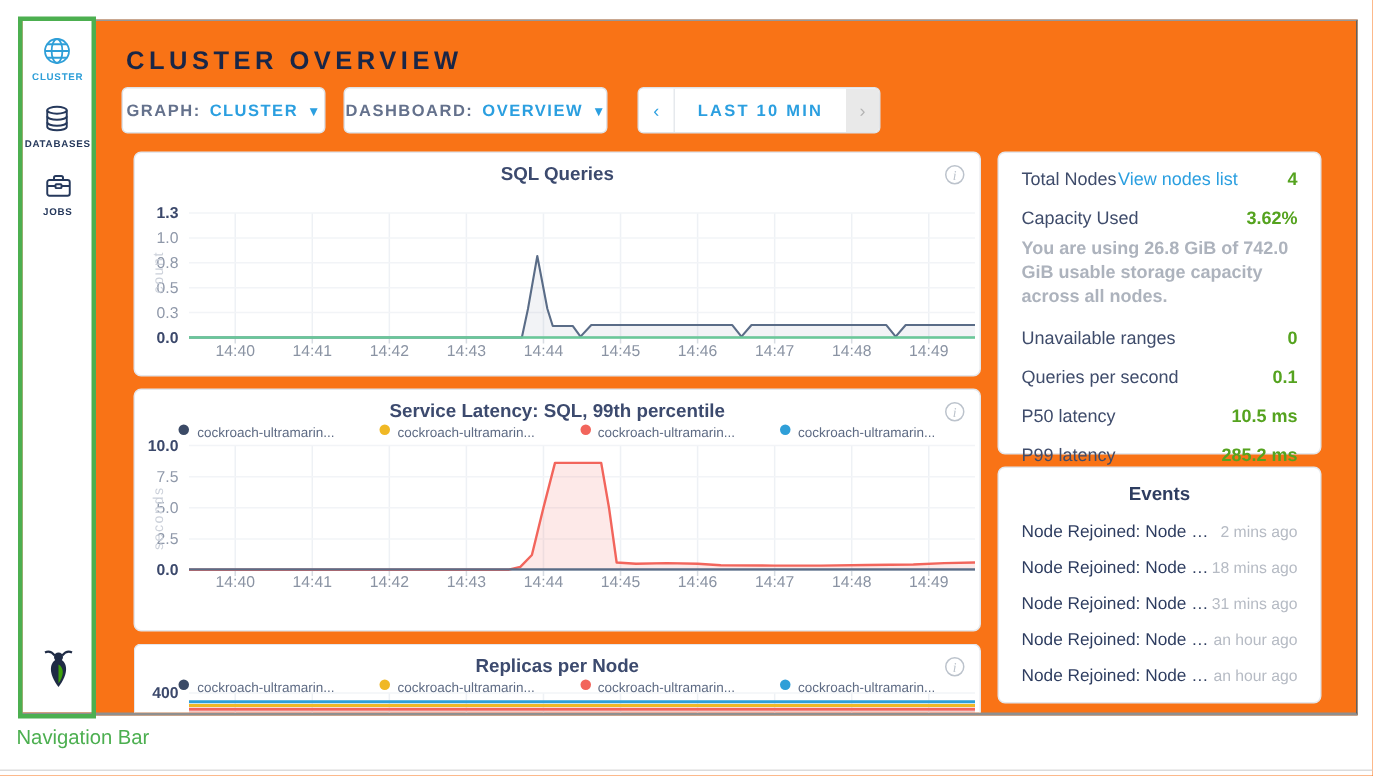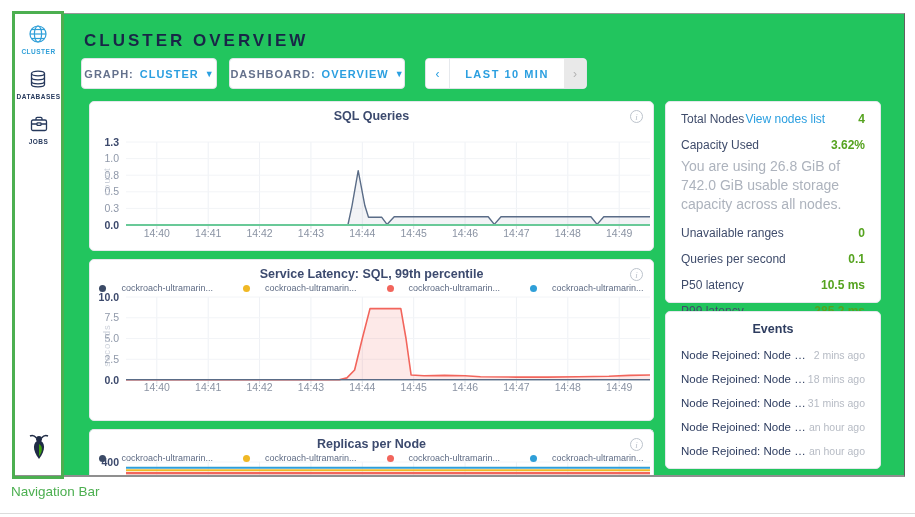--- a/index.html
+++ b/index.html
@@ -1,21 +1,21 @@
 <!DOCTYPE html>
 <html><head>
 <meta charset="utf-8">
 <style>
   * { margin:0; padding:0; box-sizing:border-box; }
   body { width:915px; height:517px; position:relative; background:#ffffff;
          font-family:"Liberation Sans", sans-serif; overflow:hidden; }
 
   
   .app { position:absolute; left:14px; top:13px; width:891px; height:464px;
-         background:#22c55e; border-top:1px solid #979797; border-right:1px solid #606060;
+         background:#f97316; border-top:1px solid #979797; border-right:1px solid #606060;
          border-bottom:2px solid #8f8f8f; border-left:1px solid #b5b5b5; overflow:hidden; }
 
   
   .sidebar { position:absolute; left:0; top:0; width:48px; height:100%;
              background:#ffffff; border-right:1px solid #e4e6e9;
              display:flex; flex-direction:column; align-items:center; padding-top:9px; }
   .nav-item { display:flex; flex-direction:column; align-items:center; cursor:pointer;
               margin-bottom:13px; }
   .nav-ic { width:22px; height:22px; display:flex; align-items:center; justify-content:center; }
   .nav-lb { font-size:6.5px; font-weight:bold; letter-spacing:.5px; color:#26395c; margin-top:3px; }
@@ -45,34 +45,34 @@
   .chart-title { position:absolute; top:7px; left:0; right:0; text-align:center;
                  font-size:12.5px; font-weight:bold; color:#3c4a6e; }
   .info { position:absolute; top:8px; right:10px; width:13px; height:13px; border:1px solid #bcc3cc;
           border-radius:50%; color:#bcc3cc; font-size:9px; font-style:italic;
           display:flex; align-items:center; justify-content:center; cursor:pointer;
           font-family:"Liberation Serif", serif; }
   .ylab { position:absolute; left:-14px; top:50%; transform:rotate(-90deg);
           font-size:9.5px; letter-spacing:1px; color:#ccd1da; width:60px; text-align:center; }
   .legend { position:absolute; top:23px; left:0; right:0; display:flex; justify-content:center;
             gap:30px; }
-  .lg-item { display:flex; align-items:center; gap:15px; font-size:9px; color:#5e6b84; cursor:pointer; }
+  .lg-item { display:flex; gap:5px; font-size:9px; color:#5e6b84; cursor:pointer; }
   .lg-dot { width:7px; height:7px; border-radius:50%; display:inline-block; }
   svg.plot { position:absolute; left:0; top:0; }
 
   
   .rightcol-card { left:650px; width:216px; padding:10px 15px; }
   .panel-title { text-align:center; font-size:12.5px; font-weight:bold; color:#2e3d60;
                  margin-bottom:13px; }
   .srow { display:flex; align-items:baseline; margin-bottom:12px; }
   .sl { font-size:12px; color:#3f4c6b; white-space:nowrap; }
   .slink { font-size:12px; color:#2b9fe0; margin-left:1px; text-decoration:none; cursor:pointer;
            white-space:nowrap; }
   .sv { margin-left:auto; font-size:12px; font-weight:bold; color:#55a31f; white-space:nowrap; }
-  .snote { font-size:14px; color:#adb3bd; line-height:1.35; margin:-7px 4px 12px 0; }
+  .snote { font-size:12px; color:#adb3bd; line-height:1.35; margin:-7px 4px 12px 0;font-weight:bold; }
   .erow { display:flex; align-items:baseline; margin-bottom:12px; }
   .etext { font-size:11.5px; color:#2e3d60; white-space:nowrap; overflow:hidden;
            text-overflow:ellipsis; max-width:128px; cursor:pointer; }
   .etime { margin-left:auto; font-size:10.5px; color:#b6bbc4; white-space:nowrap; }
 
   
   .green-box { position:absolute; left:12px; top:11px; width:52px; height:468px;
                border:3px solid #4caf50; pointer-events:none; z-index:20; }
   .caption { position:absolute; left:11px; top:484px; font-size:13.5px; color:#4caf50; }
   .bottom-rule { position:absolute; left:0; top:513px; width:915px; height:1px; background:#dcdcdc; }

